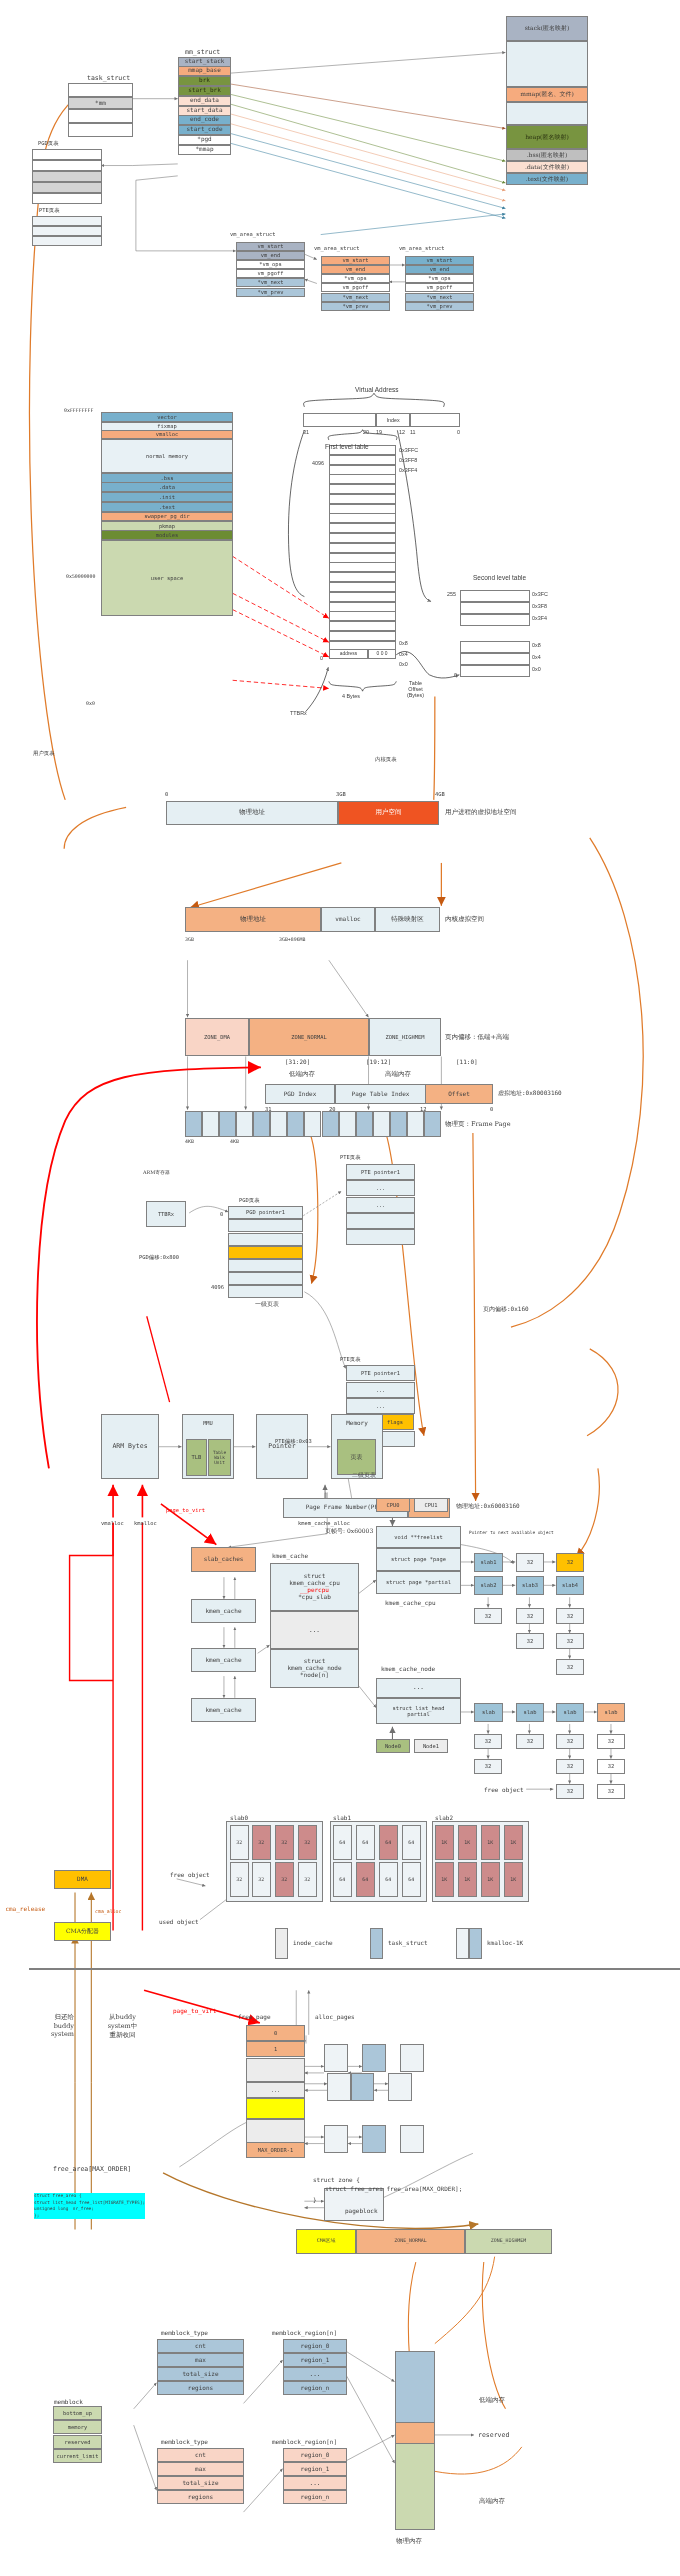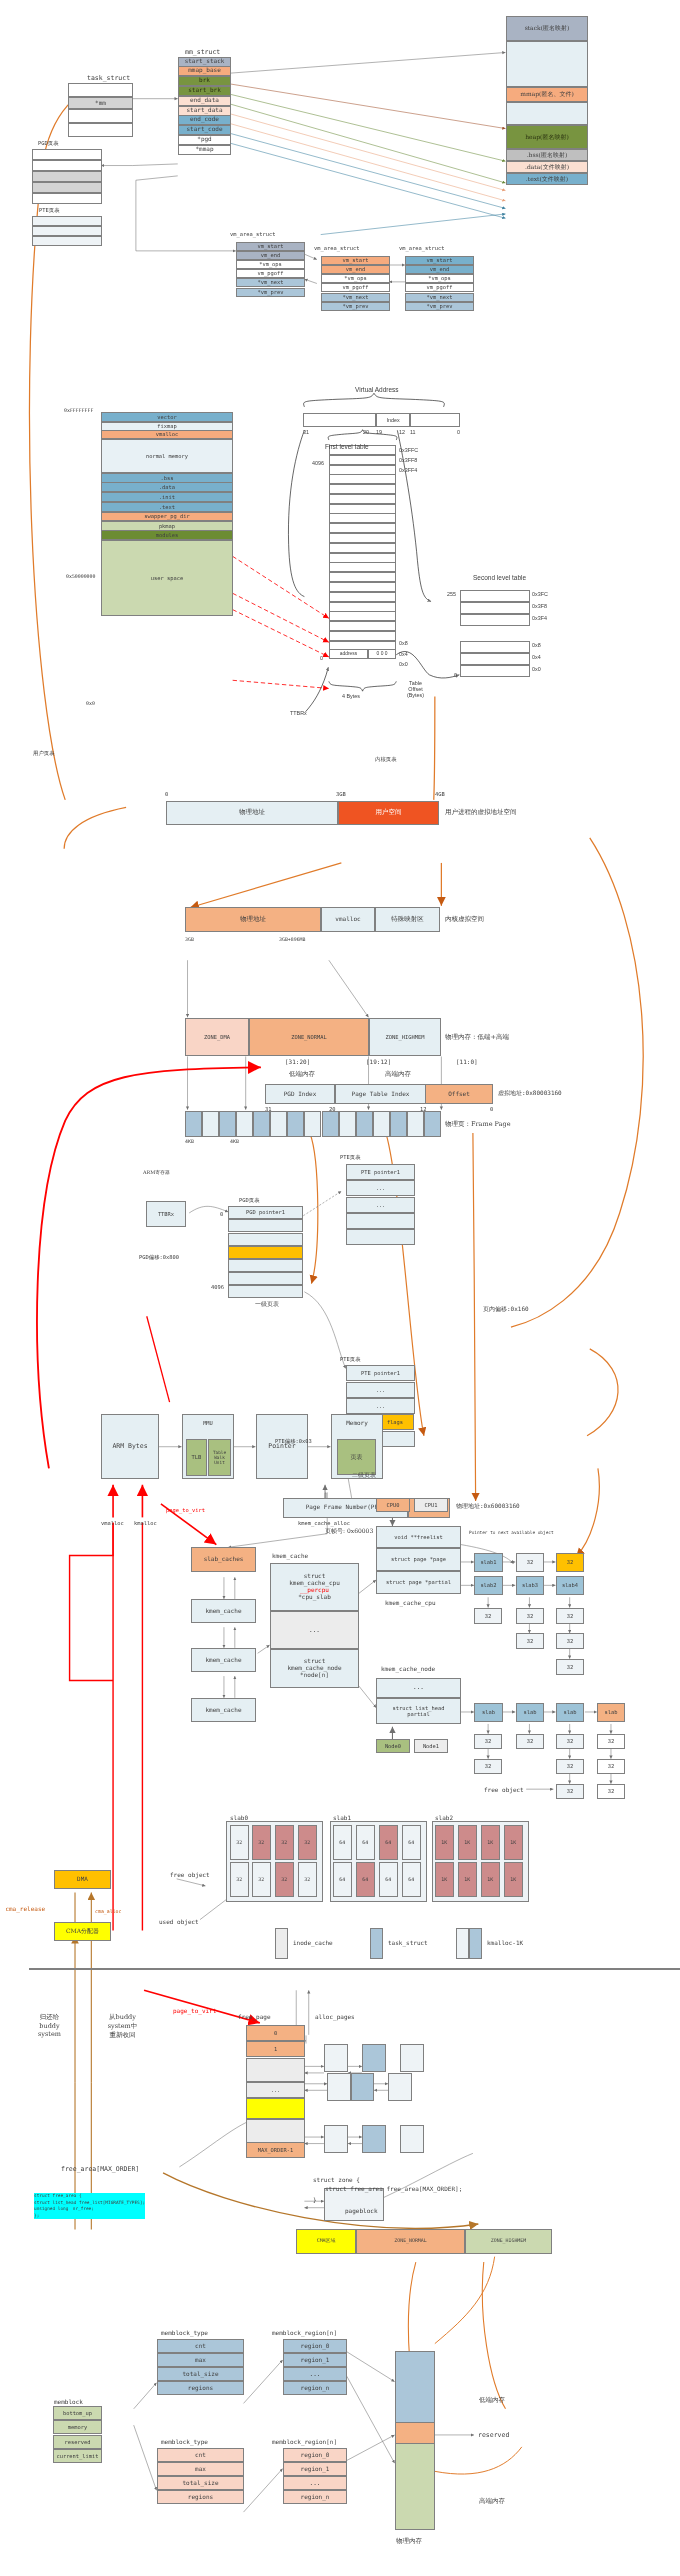--- a/index.html
+++ b/index.html
@@ -445,21 +445,21 @@
 <div class="box c-pch t12" style="left:185px;top:907px;width:136px;height:25px;">物理地址</div>
 <div class="box c-lblue t11 mono" style="left:321px;top:907px;width:54px;height:25px;">vmalloc</div>
 <div class="box c-lblue t12" style="left:375px;top:907px;width:65px;height:25px;">特殊映射区</div>
 <div class="lbl t12" style="left:445px;top:915px;">内核虚拟空间</div>
 <div class="lbl t9 mono" style="left:185px;top:936px;">3GB</div>
 <div class="lbl t9 mono" style="left:279px;top:936px;">3GB+896MB</div>
 
 <div class="box c-rose t10 mono" style="left:185px;top:1018px;width:64px;height:38px;">ZONE_DMA</div>
 <div class="box c-pch t10 mono" style="left:249px;top:1018px;width:120px;height:38px;">ZONE_NORMAL</div>
 <div class="box c-lblue t10 mono" style="left:369px;top:1018px;width:72px;height:38px;">ZONE_HIGHMEM</div>
-<div class="lbl t12" style="left:445px;top:1033px;">物理内存：低端+高端</div>
+<div class="lbl t12" style="left:445px;top:1033px;">页内偏移：低端+高端</div>
 <div class="lbl t12" style="left:289px;top:1070px;">低端内存</div>
 <div class="lbl t12" style="left:385px;top:1070px;">高端内存</div>
 <div id="frame-pages">
       <div class="box c-steel" style="left:185px;top:1111px;width:17px;height:26px;"></div>
       <div class="box c-vlblue" style="left:202px;top:1111px;width:17px;height:26px;"></div>
       <div class="box c-steel" style="left:219px;top:1111px;width:17px;height:26px;"></div>
       <div class="box c-vlblue" style="left:236px;top:1111px;width:17px;height:26px;"></div>
       <div class="box c-steel" style="left:253px;top:1111px;width:17px;height:26px;"></div>
       <div class="box c-vlblue" style="left:270px;top:1111px;width:17px;height:26px;"></div>
       <div class="box c-steel" style="left:287px;top:1111px;width:17px;height:26px;"></div>
@@ -665,28 +665,28 @@
 <div class="lbl t11 mono" style="left:238px;top:2013px;">free_page</div>
 <div class="lbl t11 mono" style="left:315px;top:2013px;">alloc_pages</div>
 
 <div class="box c-amber t11 mono" style="left:54px;top:1870px;width:57px;height:18.5px;">DMA</div>
 <div class="box c-yellow t11" style="left:54px;top:1922px;width:57px;height:18.5px;">CMA分配器</div>
 <div class="lbl t11 mono orangetx" style="left:5.4px;top:1905px;">cma_release</div>
 <div class="lbl t9 mono orangetx" style="left:95px;top:1908px;">cma_alloc</div>
 
 <div class="hr" style="left:29px;top:1968px;width:652px;"></div>
 
-<div class="ctr t12" style="left:25px;top:2013px;width:49px;white-space:pre-line;">归还给
+<div class="ctr t12" style="left:25px;top:2013px;width:49px;white-space:pre-line;text-align:right;">归还给
 buddy
 system</div>
 <div class="ctr t12" style="left:98px;top:2013px;width:49px;white-space:pre-line;">从buddy
 system中
 重新收回</div>
 <div class="lbl t11 mono red" style="left:173px;top:2007px;">page_to_virt</div>
-<div class="lbl t12 mono" style="left:61px;top:2165px;">free_area[MAX_ORDER]</div>
+<div class="lbl t12 mono" style="left:53px;top:2165px;">free_area[MAX_ORDER]</div>
 <div id="buddy-orders">
       <div class="box c-pch t10 mono" style="left:246px;top:2025px;width:59px;height:16.3px;">0</div>
       <div class="box c-pch t10 mono" style="left:246px;top:2041px;width:59px;height:16.3px;">1</div>
       <div class="box c-lgray t10 mono" style="left:246px;top:2058px;width:59px;height:24px;"></div>
       <div class="box c-lgray t10 mono" style="left:246px;top:2082px;width:59px;height:16.3px;">...</div>
       <div class="box c-yellow t10 mono" style="left:246px;top:2098px;width:59px;height:20.7px;"></div>
       <div class="box c-lgray t10 mono" style="left:246px;top:2119px;width:59px;height:24px;"></div>
       <div class="box c-pch t10 mono" style="left:246px;top:2142px;width:59px;height:16.3px;">MAX_ORDER-1</div>
       <div class="box c-plain" style="left:324px;top:2044px;width:24px;height:28px;"></div>
       <div class="box c-steel" style="left:362px;top:2044px;width:24px;height:28px;"></div>

